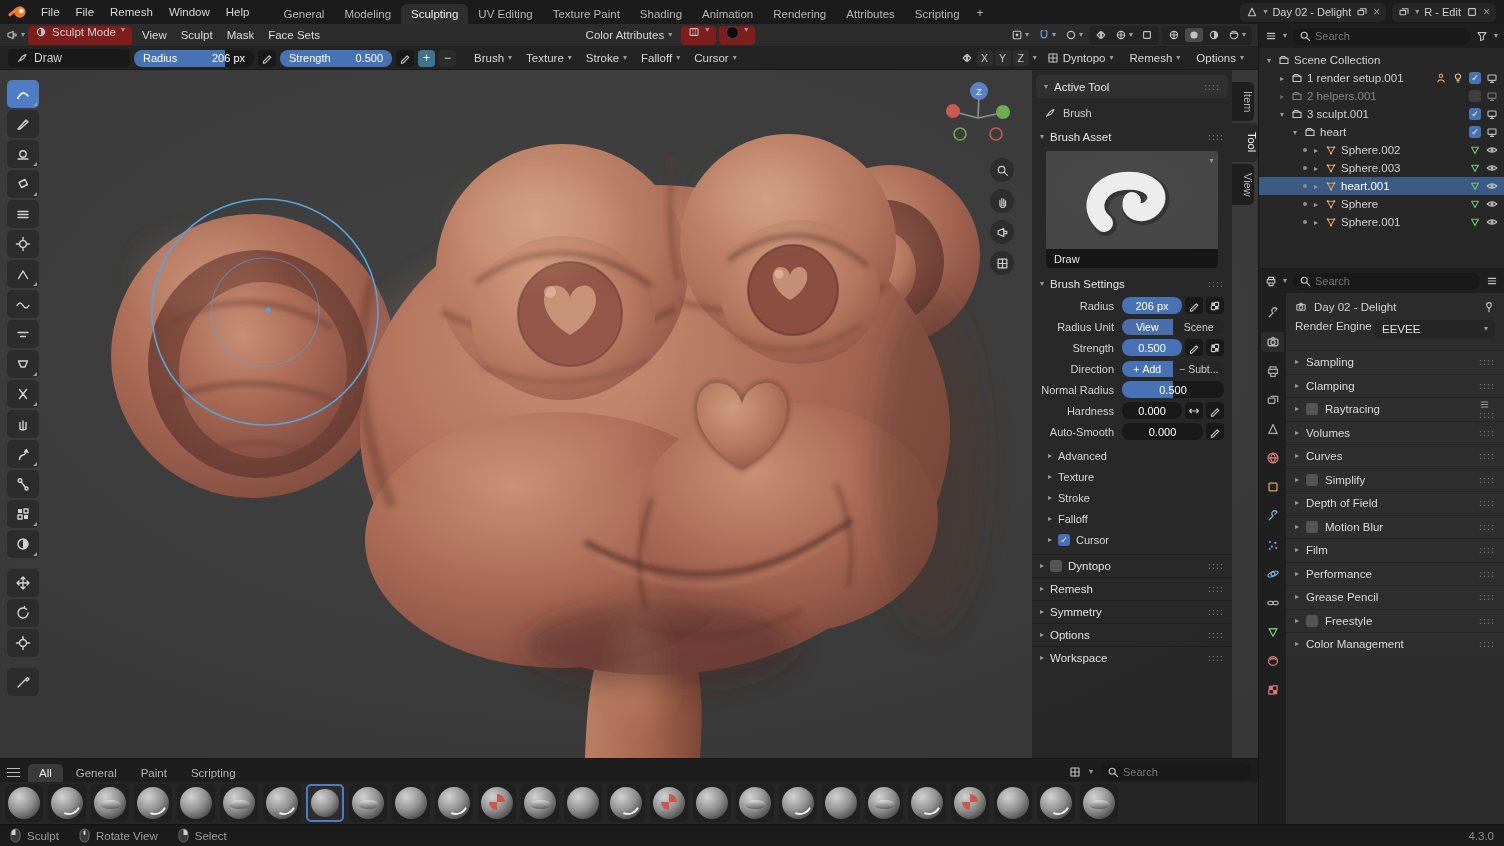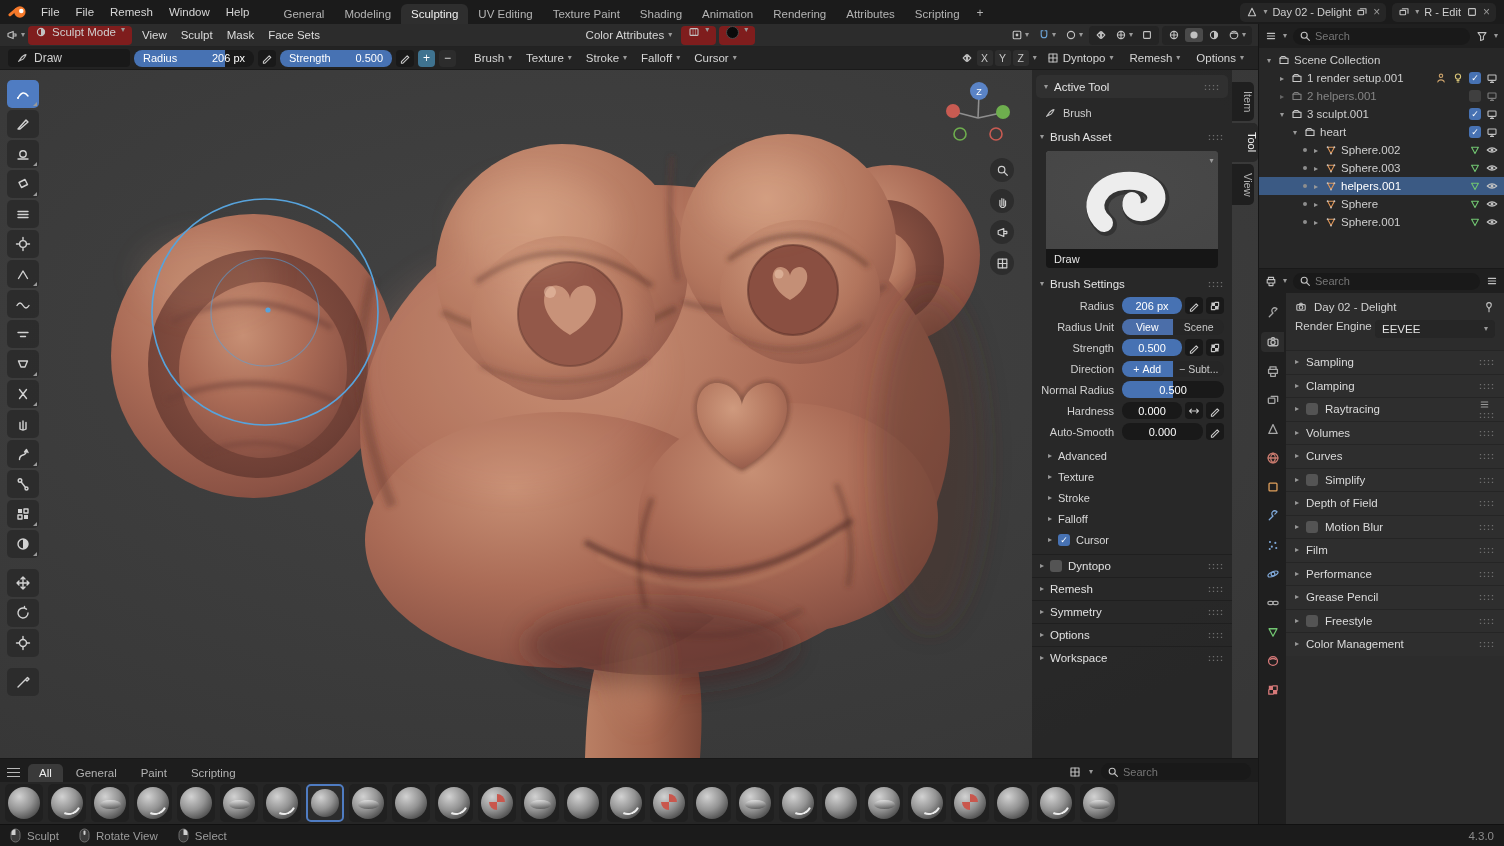--- a/index.html
+++ b/index.html
@@ -1011,21 +1011,21 @@
           <span class="odot"></span>
           <span class="oarrow">▸</span>
           <span class="icw">
             <svg width="12" height="12" viewBox="0 0 12 12" fill="none" stroke="#e09658" stroke-width="1.1" stroke-linecap="round" stroke-linejoin="round">
               <path d="M2.6 3.2 h6.8 L6 9.6 Z"></path>
               <circle cx="2.6" cy="3.2" r=".9" fill="currentColor" stroke="none"></circle>
               <circle cx="9.4" cy="3.2" r=".9" fill="currentColor" stroke="none"></circle>
               <circle cx="6" cy="9.6" r=".9" fill="currentColor" stroke="none"></circle>
             </svg>
           </span>
-          <span class="ol-label">helpers.001</span>
+          <span class="ol-label">heart.001</span>
           <span class="ol-right">
             <span class="icw">
               <svg width="12" height="12" viewBox="0 0 12 12" fill="none" stroke="#71c571" stroke-width="1.1" stroke-linecap="round" stroke-linejoin="round">
                 <path d="M2.6 3.2 h6.8 L6 9.6 Z"></path>
               </svg>
             </span>
             <span class="icw">
               <svg width="12" height="12" viewBox="0 0 12 12" fill="none" stroke="currentColor" stroke-width="1.1" stroke-linecap="round" stroke-linejoin="round">
                 <path d="M1.2 6 Q6 1.6 10.8 6 Q6 10.4 1.2 6 Z"></path>
                 <circle cx="6" cy="6" r="1.5" fill="currentColor" stroke="none"></circle>

